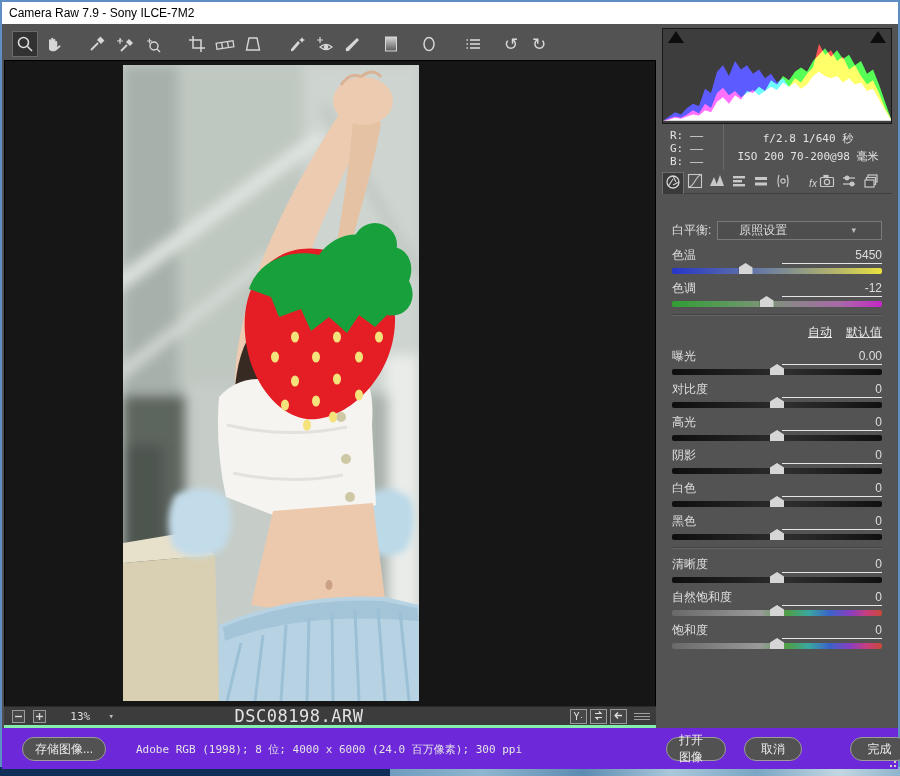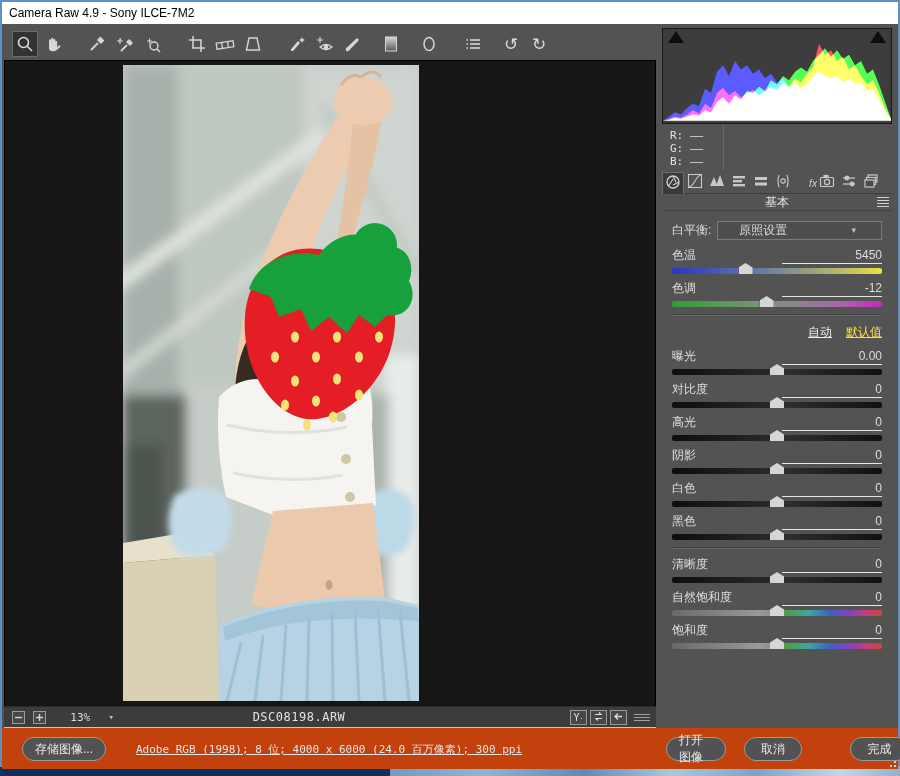--- a/index.html
+++ b/index.html
@@ -25,30 +25,30 @@
   .tool .rot { font-size:17px; color:#d9d9d9; line-height:1; font-family:"DejaVu Sans", sans-serif; }
   .gap1 { width:10px; } .gap2 { width:16px; }
   .fullscreen-btn { position:absolute; right:14px; top:8px; width:22px; height:22px;
       display:flex; align-items:center; justify-content:center; }
 
   
   .preview { position:absolute; left:2px; top:36px; width:652px; height:668px;
       background:#161616; border:1px solid #000; }
   .photo { position:absolute; left:118px; top:4px; width:296px; height:636px; }
   .preview-bar { position:absolute; left:2px; top:682px; width:652px; height:22px;
-      background:#3c3c3c; border-top:1px solid #2a2a2a; border-bottom:1px solid #86efac;
+      background:#3c3c3c; border-top:1px solid #2a2a2a; border-bottom:3px solid #86efac;
       display:flex; align-items:center; color:#dcdcdc; }
   .zoom-btn { width:13px; height:13px; border:1px solid #9a9a9a; margin-left:8px;
       display:flex; align-items:center; justify-content:center; color:#d5d5d5;
       font-size:11px; line-height:10px; background:#474747; }
   .zoom-select { margin-left:10px; width:62px; height:16px; display:flex; align-items:center;
       font-size:11px; font-family:"DejaVu Sans Mono", monospace; }
   .zoom-select .lvl { flex:1; text-align:center; }
   .chev { font-size:9px; color:#bdbdbd; padding:0 4px; }
-  .filename { position:absolute; left:0; width:590px; text-align:center; font-size:12px;
+  .filename { position:absolute; left:0; width:590px; text-align:center; font-size:17px;
       font-family:"DejaVu Sans Mono", monospace; letter-spacing:0.5px; color:#e2e2e2; }
   .pv-right { position:absolute; right:6px; display:flex; align-items:center; gap:3px; }
   .mini-btn { height:15px; min-width:17px; border:1px solid #9a9a9a; background:#474747;
       color:#e0e0e0; font-size:10px; display:flex; align-items:center; justify-content:center;
       font-family:"DejaVu Sans Mono", monospace; }
   .pv-lines { display:flex; flex-direction:column; gap:2px; margin-left:4px; }
   .pv-lines i { display:block; width:16px; height:1px; background:#9f9f9f; }
 
   
   .rpanel { position:absolute; left:656px; top:0; width:240px; height:704px; }
@@ -87,51 +87,51 @@
       background:linear-gradient(90deg,#0e0e0e,#2e2e2e 55%,#101010); }
   .track-temp { background:linear-gradient(90deg,#2636c8,#6d7fa0 45%,#b9b868 80%,#e8e23e); }
   .track-tint { background:linear-gradient(90deg,#2f9e34,#7d9478 45%,#a869a8 80%,#c428c4); }
   .track-rainbow { background:linear-gradient(90deg,#696969,#9a9a9a 42%,#4e9e46 55%,#3aa8a0 65%,#3a63c8 75%,#8a3ec0 85%,#c83e7a 93%,#c84838); }
   .slider-thumb { position:absolute; top:-5px; width:14px; height:11px; background:#d6d6d6;
       transform:translateX(-50%);
       clip-path:polygon(50% 0, 100% 42%, 100% 100%, 0 100%, 0 42%);
       filter:drop-shadow(0 0 1px #1c1c1c); }
   .auto-row { display:flex; justify-content:flex-end; gap:14px; margin:4px 0 8px 0; font-size:12px; }
   .link-auto { color:#ececec; text-decoration:underline; }
-  .link-default { color:#fde047; text-decoration:underline; }
+  .link-default { color:#e5e5e5; text-decoration:underline; }
   .divider { border-top:1px solid #444; border-bottom:1px solid #666; height:2px; margin:4px 0 8px 0; }
 
   
-  .footer { position:absolute; left:0; top:704px; width:896px; height:41px; background:#c2410c; }
+  .footer { position:absolute; left:0; top:704px; width:896px; height:41px; background:#6d28d9; }
   .pill { border:1px solid #9b9b9b; border-radius:12px; background:#525252; color:#e9e9e9;
       font-size:12px; height:24px; display:flex; align-items:center; justify-content:center;
       padding:0 12px; }
   .save-btn { position:absolute; left:20px; top:9px; }
   .workflow-link { position:absolute; left:0; top:14px; width:654px; text-align:center;
       font-size:11px; font-family:"DejaVu Sans Mono", monospace; color:#e4e4e4;
-      text-decoration:underline; }
+      }
   .open-btn { position:absolute; left:664px; top:9px; width:60px; }
   .cancel-btn { position:absolute; left:742px; top:9px; width:58px; }
   .done-btn { position:absolute; left:848px; top:9px; width:59px; }
   .resize-grip { position:absolute; right:2px; bottom:2px; width:10px; height:10px; }
   .resize-grip i { position:absolute; width:2px; height:2px; background:#cfcfcf; }
   .resize-grip i:nth-child(1){ right:0; bottom:0; } .resize-grip i:nth-child(2){ right:4px; bottom:0; }
   .resize-grip i:nth-child(3){ right:0; bottom:4px; }
 </style>
 </head>
 <body>
 
 <div class="desktop">
   <div class="desktop-left"></div>
   <div class="desktop-right"></div>
 </div>
 
 <div class="acr-window">
   <div class="titlebar">
-    <span>Camera Raw 4.9 -  Sony ILCE-7M2</span>
+    <span>Camera Raw 7.9 -  Sony ILCE-7M2</span>
   </div>
 
   <div class="workarea">
 
     <div class="toolbar">
       <div class="tool selected">
         <span>
           <svg width="20" height="20" viewBox="0 0 20 20" fill="none" stroke="#dcdcdc" stroke-width="1.6">
             <circle cx="8.5" cy="8.5" r="5"></circle>
               <line x1="12.5" y1="12.5" x2="17" y2="17"></line>
@@ -418,20 +418,24 @@
         <div class="clip-tri left"></div>
         <div class="clip-tri right"></div>
       </div>
 
       <div class="exif">
         <div class="rgb-col">
           <div><span>R:</span> <span>——</span></div>
           <div><span>G:</span> <span>——</span></div>
           <div><span>B:</span> <span>——</span></div>
         </div>
+        <div class="exif-col">
+          <div>f/2.8  1/640 秒</div>
+          <div>ISO 200  70-200@98 毫米</div>
+        </div>
       </div>
 
       <div class="tabs">
         <div class="tab selected">
           <span>
             <svg width="16" height="16" viewBox="0 0 16 16" fill="none" stroke="#d4d4d4" stroke-width="1.3">
               <circle cx="8" cy="8" r="6"></circle>
                 <path d="M8 2 L11 8 M14 8 L8 11 M3.5 12 L8 5" stroke-width="1.1"></path>
               </svg></span>
         </div>
@@ -494,29 +498,20 @@
         <div class="tab">
           <span>
             <svg width="16" height="16" viewBox="0 0 16 16" fill="none" stroke="#c8c8c8" stroke-width="1.2">
               <rect x="5" y="2" width="9" height="7"></rect>
                 <rect x="3.5" y="4.5" width="9" height="7" fill="#4a4a4a"></rect>
                 <rect x="2" y="7" width="9" height="7" fill="#4a4a4a"></rect>
               </svg></span>
         </div>
       </div>
 
-      <div class="panel-title">
-        <span>基本</span>
-        <div class="panel-menu">
-            <i></i>
-            <i></i>
-            <i></i>
-            <i></i>
-          </div>
-      </div>
 
       <div class="controls">
 
         <div class="wb-row">
           <span>白平衡:</span>
           <div class="wb-select">
             <span class="wb-val">原照设置</span>
             <span class="chev">▾</span>
           </div>
         </div>

